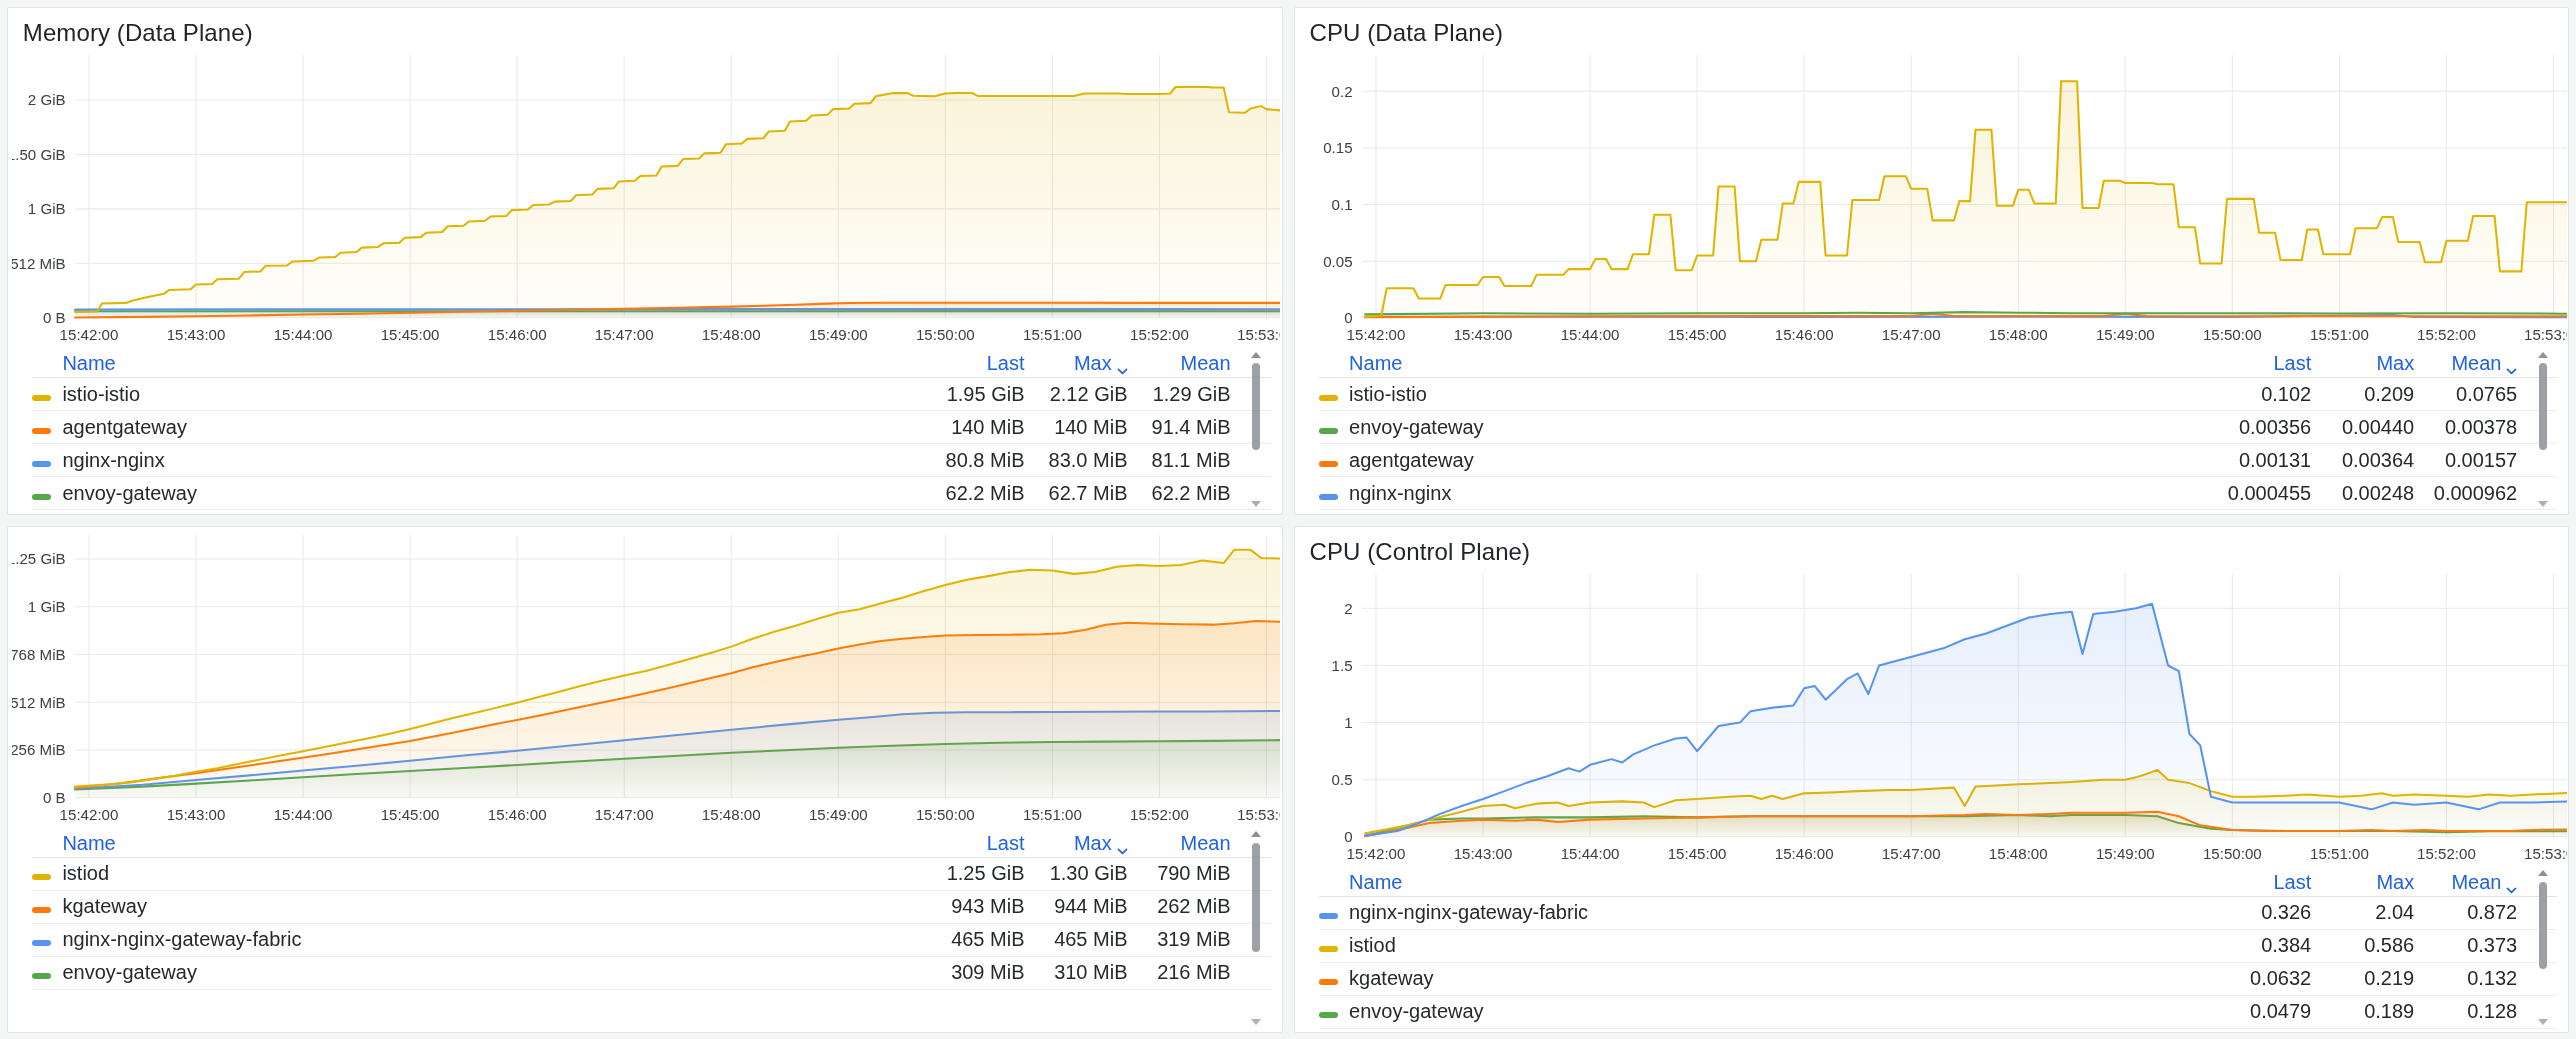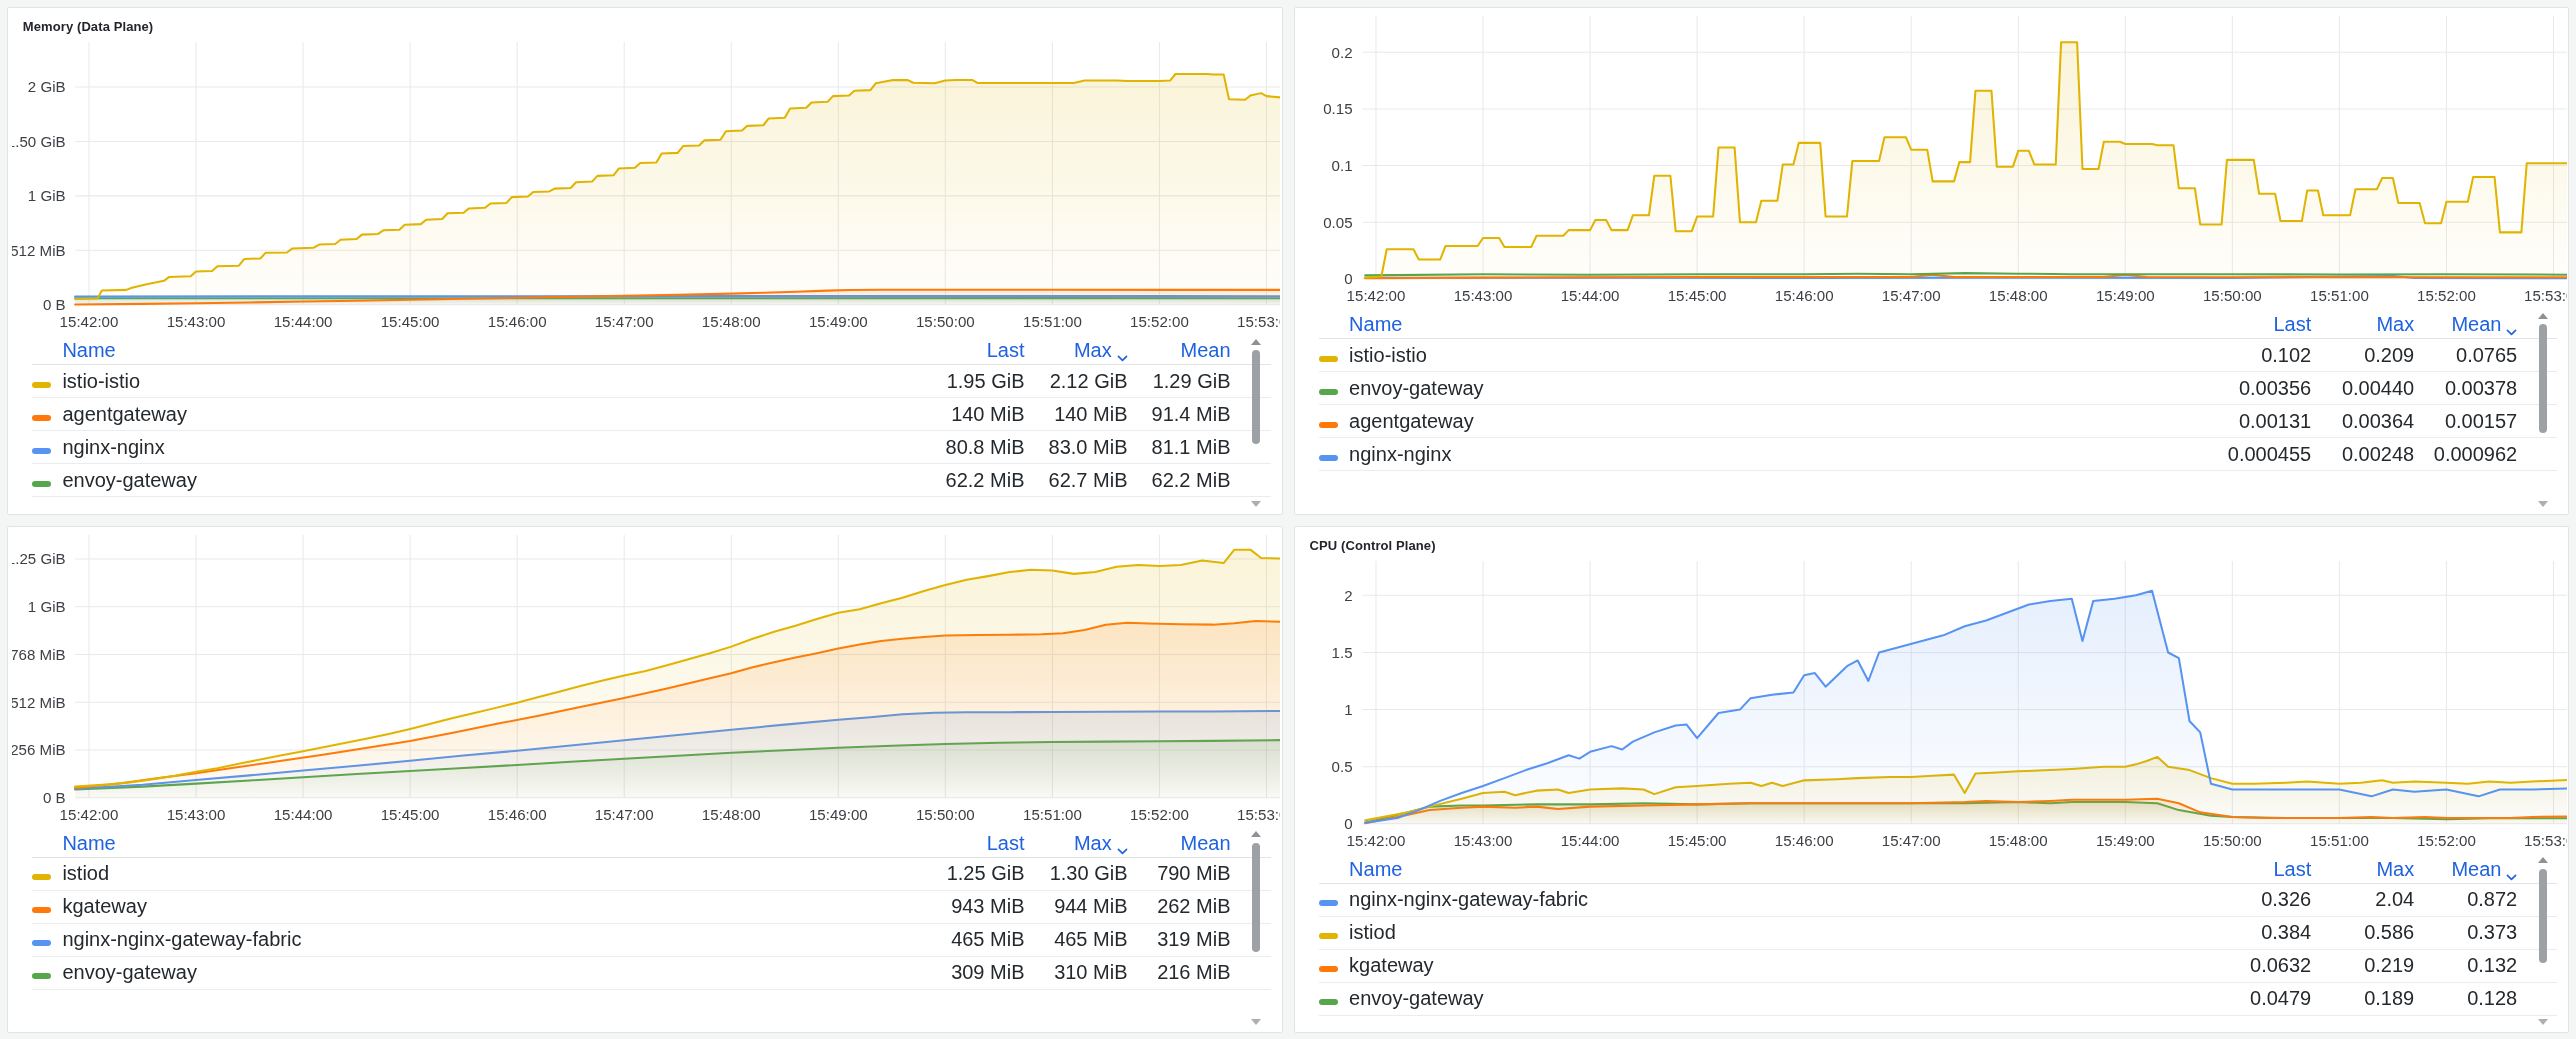--- a/index.html
+++ b/index.html
@@ -1,20 +1,20 @@
 <!DOCTYPE html>
 <html style="font-size:11px"><head>
 <meta charset="utf-8">
 <style>
   html,body{margin:0;padding:0;background:#f4f5f5;font-family:"Liberation Sans",sans-serif;}
   body{width:2576px;height:1040px;overflow:hidden;}
   .dash{display:grid;grid-template-columns:1fr 1fr;grid-template-rows:1fr 1fr;gap:11px;padding:6.8px;height:100%;box-sizing:border-box;}
   .panel{background:#ffffff;border:0.7px solid #e2e3e4;border-radius:2.1px;overflow:hidden;display:flex;flex-direction:column;box-sizing:border-box;}
   .panel-header{padding:11px 0 0 15px;flex:none;}
-  .panel-title{margin:0;font-size:13px;font-weight:700;color:#22252b;letter-spacing:0.1px;}
+  .panel-title{margin:0;font-size:24px;font-weight:400;color:#22252b;letter-spacing:0.1px;}
   .chart{flex:none;height:298px;padding:4.1px 1.4px 0 4.1px;}
   .chart svg{display:block;width:100%;height:294px;overflow:hidden;}
   .tick{font-size:22px;fill:#3c3f44;font-family:"Liberation Sans",sans-serif;}
   .legend{position:relative;flex:1;margin:1.4px 11px 4.1px 24.6px;font-size:20px;min-height:0;}
   .lg-row{display:grid;grid-template-columns:30px minmax(0,1fr) 103px 103px 103px;align-items:center;height:32px;border-bottom:0.7px solid #ebecee;padding-right:40px;}
   .lg-row.lg-head{height:27px;border-bottom:0.7px solid #e2e3e4;}
   .lg-head .hcell{color:#1f62e0;font-weight:500;cursor:pointer;}
   .lg-head .lg-val{color:#1f62e0;display:flex;justify-content:flex-end;align-items:flex-end;gap:4.8px;font-weight:500;}
   .lg-name{display:flex;align-items:center;color:#24292e;white-space:nowrap;overflow:hidden;}
   .chip{width:19px;height:6.2px;border-radius:3.4px;flex:none;display:inline-block;}
@@ -145,20 +145,23 @@
         </div>
         <div class="scrollbar">
         <div class="sb-arrow up"></div>
         <div class="sb-thumb"></div>
         <div class="sb-arrow down"></div>
       </div>
     </div>
   </section>
 
   <section class="panel">
+    <div class="panel-header">
+      <h2 class="panel-title">CPU (Data Plane)</h2>
+    </div>
     <div class="chart">
         <svg viewBox="0 0 1845 432" preserveAspectRatio="none">
           <defs>
             <linearGradient id="g1-3" x1="0" y1="0" x2="0" y2="1">
               <stop offset="0%" stop-color="#e0b400" stop-opacity="0.15"></stop>
               <stop offset="100%" stop-color="#e0b400" stop-opacity="0.015"></stop>
             </linearGradient>
           </defs>
           <line x1="92" y1="392" x2="1845" y2="392" stroke="#e8e9ea" stroke-width="1.5"></line>
           <text x="78" y="400" text-anchor="end" class="tick">0</text>

